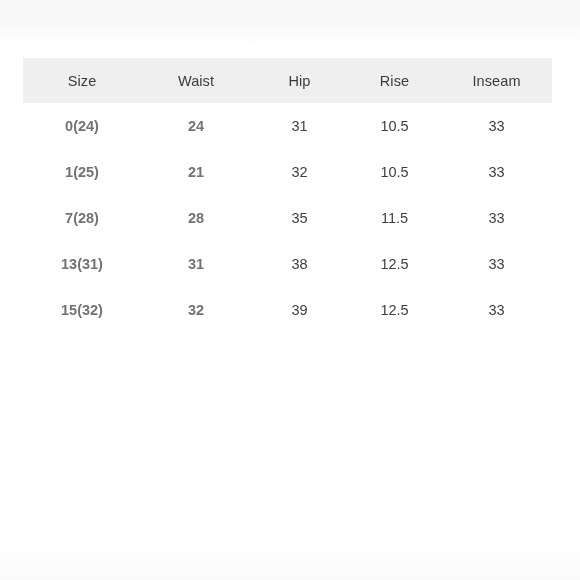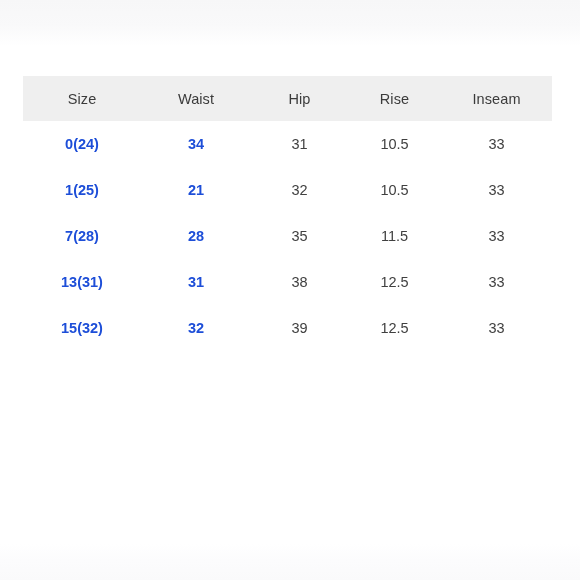--- a/index.html
+++ b/index.html
@@ -42,21 +42,20 @@
   }
 
   
   #size-chart {
     position: absolute;
     left: 23px;
     top: 58px;
     width: 529px;
     border-collapse: collapse;
     table-layout: fixed;
-    margin-top: 18px;
   }
 
   #size-chart thead tr {
     background: #efefef;
   }
   #size-chart thead th {
     height: 45px;
     padding: 0;
     font-size: 14.5px;
     font-weight: 400;
@@ -79,21 +78,21 @@
   .col-size   { width: 118px; }
   .col-waist  { width: 110px; }
   .col-hip    { width: 97px;  }
   .col-rise   { width: 93px;  }
   .col-inseam { width: 111px; }
 
   
   #size-chart tbody td.c0,
   #size-chart tbody td.c1 {
     font-weight: 700;
-    color: #1d4ed8;
+    color: #737373;
   }
   
   #size-chart tbody td.c2,
   #size-chart tbody td.c3,
   #size-chart tbody td.c4 {
     font-weight: 400;
     color: #404040;
   }
 </style>
 </head>
@@ -117,21 +116,21 @@
           <th>Size</th>
           <th>Waist</th>
           <th>Hip</th>
           <th>Rise</th>
           <th>Inseam</th>
         </tr>
     </thead>
     <tbody>
         <tr>
           <td class="c0">0(24)</td>
-          <td class="c1">34</td>
+          <td class="c1">24</td>
           <td class="c2">31</td>
           <td class="c3">10.5</td>
           <td class="c4">33</td>
         </tr>
         <tr>
           <td class="c0">1(25)</td>
           <td class="c1">21</td>
           <td class="c2">32</td>
           <td class="c3">10.5</td>
           <td class="c4">33</td>

